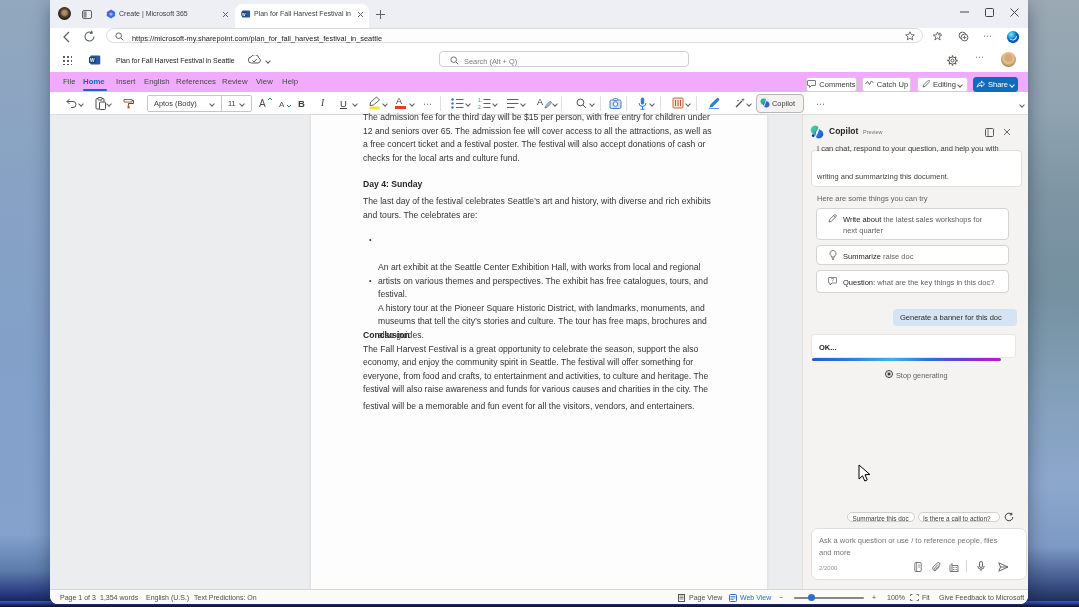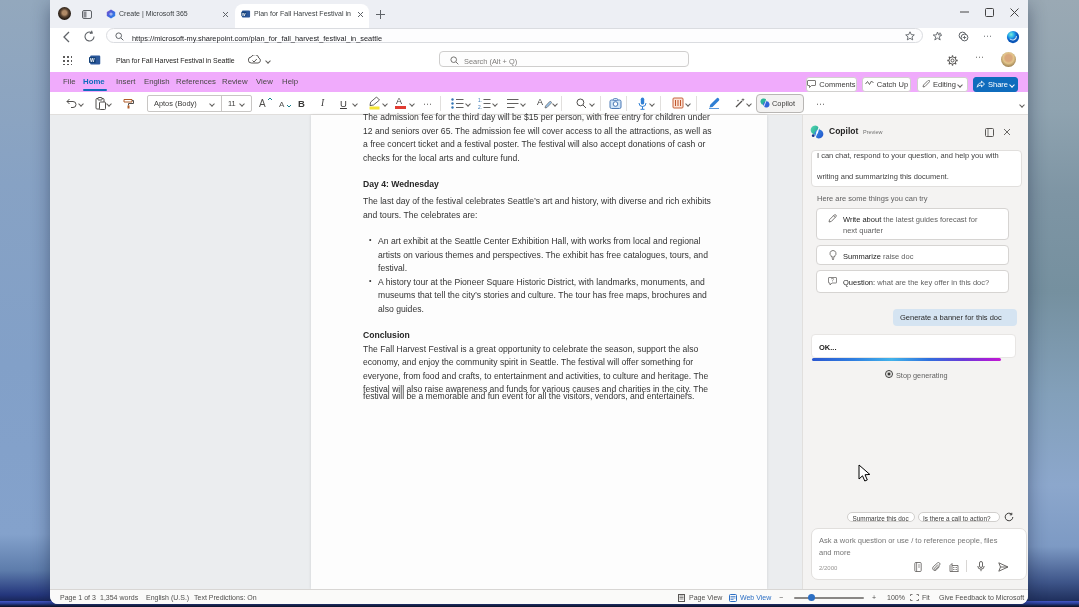--- a/index.html
+++ b/index.html
@@ -31,21 +31,21 @@
   .chev { width:5px; height:5px; display:inline-block; position:relative; }
   .chev.abs { position:absolute; }
   .chevw:after { border-color:#fff !important; }
   .chev:after { content:""; position:absolute; left:0; top:1px; width:3px; height:3px; border-right:1px solid #605e5c; border-bottom:1px solid #605e5c; transform:rotate(45deg); }
   
   #content { left:0; top:115px; width:810px; height:474px; background:#ebedef;text-align:center; }
   #page { left:261px; top:0; width:456px; height:474px; background:#fdfdfd; box-shadow:0 0 3px rgba(0,0,0,.12); }
   .dline { position:absolute; left:313px; white-space:nowrap; font-size:8.6px; color:#333333; }
   .dbold { font-weight:bold; color:#262626; }
   .bull { left:319px; font-size:7px; }
-  .bultxt { left:328px; }
+  .bultxt { left:328px;margin-top:26px; }
   
   #cop { left:752px; top:0px; width:226px; height:474px; background:#f4f3f2; border-left:1px solid #e1dfdd; }
   .card { position:absolute; background:#fff; border:1px solid #e1dfdd; border-radius:4px; }
   .ctext { font-size:7.5px; color:#424242; }
   .gray { color:#616161; }
   
   #status { left:0; top:589px; width:978px; height:15px; background:#fafaf9; border-top:1px solid #d8d6d4; }
   .stxt { font-size:7px; color:#4f4e4c; white-space:nowrap; }
   svg { display:block; }
 </style>
@@ -327,37 +327,37 @@
     <div class="chev abs" style="left:970px;top:10px"></div>
   </div>
 
   <div id="content" class="abs">
     <div id="page" class="abs"></div>
     <div id="doc">
       <div class="dline" style="top:-3px;">The admission fee for the third day will be $15 per person, with free entry for children under</div>
       <div class="dline" style="top:10.5px;">12 and seniors over 65. The admission fee will cover access to all the attractions, as well as</div>
       <div class="dline" style="top:24px;">a free concert ticket and a festival poster. The festival will also accept donations of cash or</div>
       <div class="dline" style="top:37.5px;">checks for the local arts and culture fund.</div>
-      <div class="dline dbold" style="top:64px;">Day 4: Wednesday</div>
+      <div class="dline dbold" style="top:64px;">Day 4: Sunday</div>
       <div class="dline" style="top:81px;">The last day of the festival celebrates Seattle’s art and history, with diverse and rich exhibits</div>
       <div class="dline" style="top:94.5px;">and tours. The celebrates are:</div>
       <div class="dline bull" style="top:121px;">•</div>
       <div class="dline bultxt" style="top:121px;">An art exhibit at the Seattle Center Exhibition Hall, with works from local and regional</div>
       <div class="dline bultxt" style="top:134.5px;">artists on various themes and perspectives. The exhibit has free catalogues, tours, and</div>
       <div class="dline bultxt" style="top:148px;">festival.</div>
       <div class="dline bull" style="top:161.5px;">•</div>
       <div class="dline bultxt" style="top:161.5px;">A history tour at the Pioneer Square Historic District, with landmarks, monuments, and</div>
       <div class="dline bultxt" style="top:175px;">museums that tell the city’s stories and culture. The tour has free maps, brochures and</div>
       <div class="dline bultxt" style="top:188.5px;">also guides.</div>
       <div class="dline dbold" style="top:215px;">Conclusion</div>
       <div class="dline" style="top:228.5px;">The Fall Harvest Festival is a great opportunity to celebrate the season, support the also</div>
       <div class="dline" style="top:242px;">economy, and enjoy the community spirit in Seattle. The festival will offer something for</div>
       <div class="dline" style="top:255.5px;">everyone, from food and crafts, to entertainment and activities, to culture and heritage. The</div>
       <div class="dline" style="top:269px;">festival will also raise awareness and funds for various causes and charities in the city. The</div>
-      <div class="dline" style="top:276px;">festival will be a memorable and fun event for all the visitors, vendors, and entertainers.</div>
+      <div class="dline" style="top:286px;">festival will be a memorable and fun event for all the visitors, vendors, and entertainers.</div>
     </div>
     <div id="cop" class="abs">
 
       <svg class="abs" style="left:7px;top:10px" width="14" height="14" viewBox="0 0 20 20">
         <defs>
             <linearGradient id="cpg1" x1="0" y1="0" x2="1" y2="1">
               <stop offset="0" stop-color="#55dab2"></stop>
               <stop offset="1" stop-color="#1b9e8f"></stop>
             </linearGradient>
         <linearGradient id="cpg2" x1="0" y1="0" x2="1" y2="1">
@@ -375,42 +375,42 @@
       <div class="abs" style="left:60px;top:14px;font-size:5.5px;color:#707070;">Preview</div>
       <svg class="abs" style="left:182px;top:13px" width="9" height="9" viewBox="0 0 9 9">
           <rect x="0.5" y="0.5" width="8" height="8" rx="1" fill="none" stroke="#5a5856"></rect>
           <path d="M3 0.5 v8" stroke="#5a5856" stroke-width=".8"></path>
         </svg>
       <svg class="abs" style="left:200px;top:13px" width="8" height="8" viewBox="0 0 8 8">
           <path d="M1 1 L7 7 M7 1 L1 7" stroke="#5a5856" stroke-width=".9"></path>
         </svg>
 
       <div class="card" style="left:8px;top:35px;width:211px;height:37px;"></div>
-      <div class="abs ctext" style="left:14px;top:36px;">I can chat, respond to your question, and help you with</div>
+      <div class="abs ctext" style="left:14px;top:29px;">I can chat, respond to your question, and help you with</div>
       <div class="abs ctext" style="left:14px;top:56.5px;">writing and summarizing this document.</div>
       <div class="abs ctext gray" style="left:14px;top:78.5px;">Here are some things you can try</div>
 
       <div class="card" style="left:13px;top:92.5px;width:193px;height:32.5px;border-color:#d6d4d2;"></div>
       <svg class="abs" style="left:25px;top:99px" width="9" height="9" viewBox="0 0 9 9">
           <path d="M1 8 l.6 -2.4 L6.2 1 a1.1 1.1 0 0 1 1.7 1.7 L3.4 7.4 z M5.5 1.7 l1.7 1.7" fill="none" stroke="#5a5856" stroke-width=".8"></path>
         </svg>
-      <div class="abs ctext" style="left:40px;top:99.5px;"><span style="color:#242424;">Write about</span> <span class="gray">the latest guides forecast for</span></div>
+      <div class="abs ctext" style="left:40px;top:99.5px;"><span style="color:#242424;">Write about</span> <span class="gray">the latest sales workshops for</span></div>
       <div class="abs ctext gray" style="left:40px;top:111px;">next quarter</div>
       <div class="card" style="left:13px;top:130px;width:193px;height:20px;border-color:#d6d4d2;"></div>
       <svg class="abs" style="left:26px;top:135px" width="8" height="10" viewBox="0 0 8 10">
           <path d="M4 .5 a3 3 0 0 1 1.8 5.4 l-.3 1.1 h-3 l-.3 -1.1 A3 3 0 0 1 4 .5 z" fill="none" stroke="#5a5856" stroke-width=".8"></path>
           <path d="M2.8 8.2 h2.4 M3.1 9.4 h1.8" stroke="#5a5856" stroke-width=".8"></path>
         </svg>
       <div class="abs ctext" style="left:40px;top:136.5px;"><span style="color:#242424;">Summarize</span> <span class="gray">raise doc</span></div>
       <div class="card" style="left:13px;top:155px;width:193px;height:22.5px;border-color:#d6d4d2;"></div>
       <svg class="abs" style="left:25px;top:162px" width="9" height="9" viewBox="0 0 9 9">
           <path d="M1 .5 h7 a.5 .5 0 0 1 .5 .5 v4.5 a.5 .5 0 0 1 -.5 .5 h-4 l-2 2 v-2 h-1 a.5 .5 0 0 1 -.5 -.5 v-4.5 a.5 .5 0 0 1 .5 -.5 z" fill="none" stroke="#5a5856" stroke-width=".7"></path>
           <text x="3" y="4.8" font-size="5" fill="#5a5856">?</text>
         </svg>
-      <div class="abs ctext" style="left:40px;top:162.5px;"><span style="color:#242424;">Question:</span> <span class="gray">what are the key offer in this doc?</span></div>
+      <div class="abs ctext" style="left:40px;top:162.5px;"><span style="color:#242424;">Question:</span> <span class="gray">what are the key things in this doc?</span></div>
 
       <div class="abs" style="left:90px;top:193.5px;width:124px;height:17px;background:#d5e4f2;border-radius:4px;"></div>
       <div class="abs" style="left:97px;top:198px;font-size:7.5px;color:#2b2b2b;">Generate a banner for this doc</div>
 
       <div class="card" style="left:8px;top:219px;width:205px;height:24px;border-color:#e8e6e4;"></div>
       <div class="abs" style="left:16px;top:228px;font-size:7.5px;font-weight:bold;color:#1b1a19;">OK...</div>
       <div class="abs" style="left:9px;top:242.5px;width:189px;height:3px;border-radius:2px;background:linear-gradient(90deg,#2a57d0 0%,#2f7ee0 22%,#41b2ea 42%,#2f6fdd 62%,#6a3ad8 80%,#a61fd8 93%,#c318d2 100%);"></div>
 
       <svg class="abs" style="left:82px;top:255px" width="8" height="8" viewBox="0 0 8 8">
           <circle cx="4" cy="4" r="3.5" fill="none" stroke="#3b3a39"></circle>

